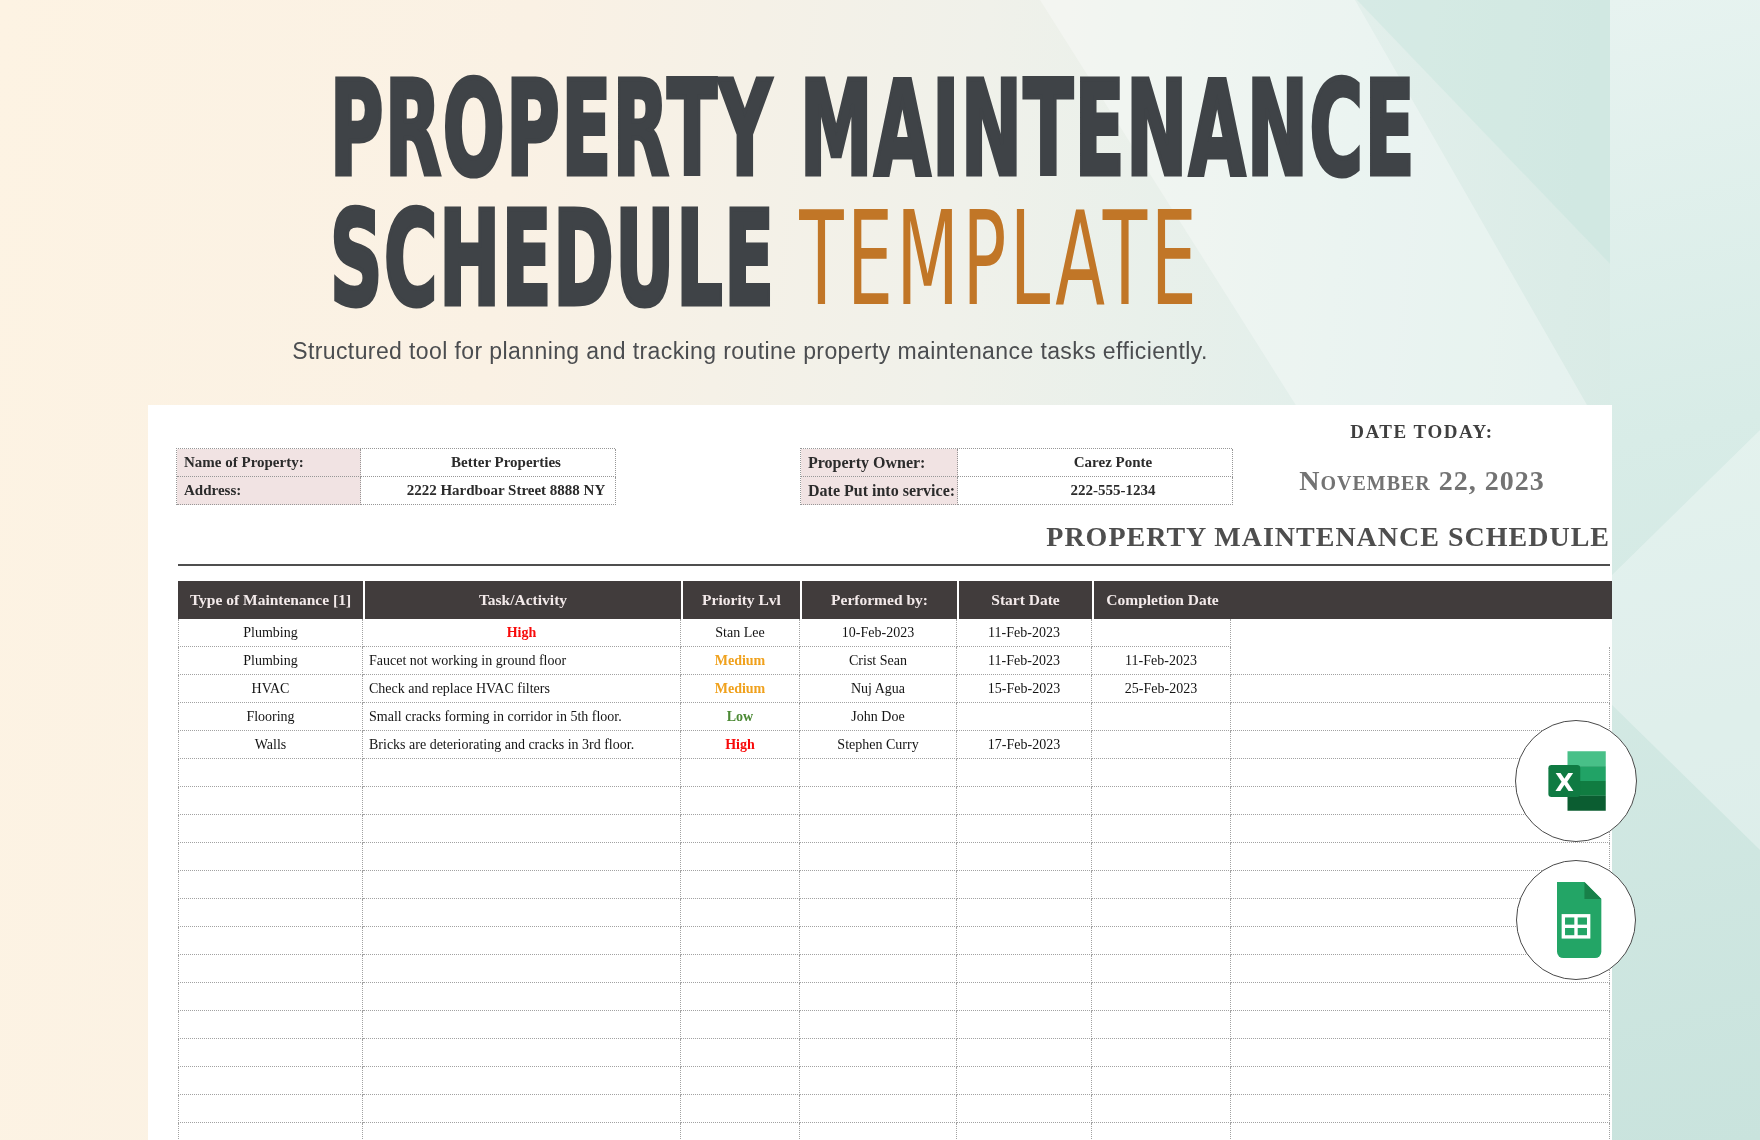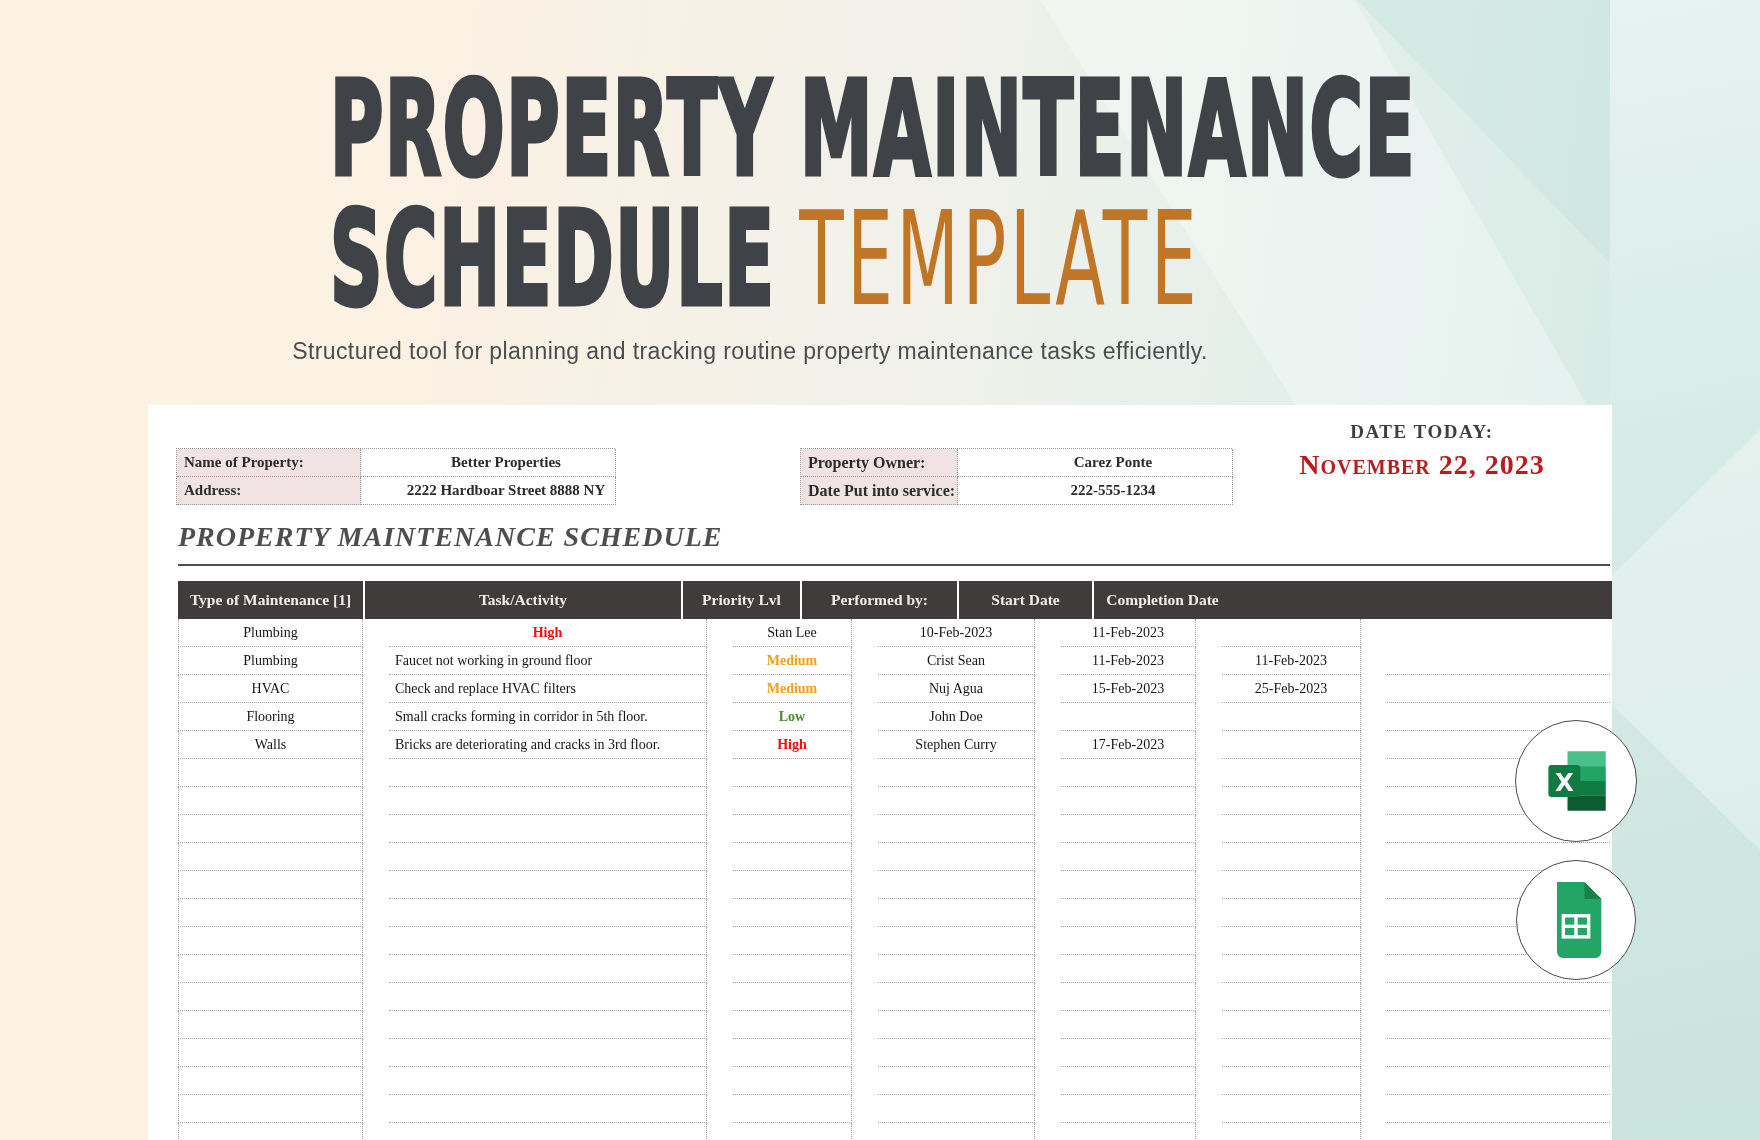--- a/index.html
+++ b/index.html
@@ -41,40 +41,40 @@
   .info-right { left:652px; width:432px; grid-template-columns:157px 275px; }
   .info-cell { border-right:1px dotted #979797; border-bottom:1px dotted #979797;
         display:flex; align-items:center; overflow:hidden; white-space:nowrap; }
   .info-label { background:#f1e3e3; padding-left:7px; }
   .info-right .info-label { font-size:16px; }
   .info-value { justify-content:center;padding-left:36px; }
 
   
   .date-block { position:absolute; left:1064px; top:16px; width:420px; text-align:center; }
   .date-label { font-size:19px; font-weight:bold; letter-spacing:1.5px; color:#3f3f3f; }
-  .date-value { margin-top:6px; font-size:28px; font-weight:bold;
-        font-variant:small-caps; letter-spacing:1px; color:#b91c1c; }
-
-  
-  .sheet-title { position:absolute; left:30px; top:116px; width:1432px; text-align:left;
-        font-size:28px; font-weight:bold; letter-spacing:1px; color:#4e4e4e;font-style:italic; }
+  .date-value { margin-top:22px; font-size:28px; font-weight:bold;
+        font-variant:small-caps; letter-spacing:1px; color:#737373; }
+
+  
+  .sheet-title { position:absolute; left:30px; top:116px; width:1432px; text-align:right;
+        font-size:28px; font-weight:bold; letter-spacing:1px; color:#4e4e4e; }
   .sheet-rule { position:absolute; left:30px; top:159px; width:1432px; height:0;
         border-top:2px solid #4f4f4f; }
 
   
   .thead { position:absolute; left:30px; top:176px; width:1468px; height:38px;
         display:grid; grid-template-columns:185px 318px 119px 157px 135px 139px 379px;
         background:#413c3c; color:#f3eaea; font-size:15.5px; font-weight:bold; }
   .thead .hc { display:flex; align-items:center; justify-content:center;
         border-left:2px solid #ffffff; white-space:nowrap; overflow:hidden; }
   .thead .hc:first-child { border-left:none; }
 
   .tbody { position:absolute; left:30px; top:214px; width:1432px; bottom:0; overflow:hidden; }
   .trow { display:grid; grid-template-columns:185px 318px 119px 157px 135px 139px 379px;
-        height:28px; font-size:14px; color:#141414;gap:26px; }
+        height:28px; font-size:14px; color:#141414; }
   .trow .c { border-right:1px dotted #a2a2a2; border-bottom:1px dotted #a2a2a2;
         display:flex; align-items:center; justify-content:center;
         white-space:nowrap; overflow:hidden; }
   .trow .c:first-child { border-left:1px dotted #a2a2a2; }
   .trow .c.left { justify-content:flex-start; padding-left:6px; }
   .trow .c.pri { font-weight:bold; }
 
   
   .badge { position:absolute; border-radius:50%; background:#ffffff;
         border:1.6px solid #4a4a4a; display:flex; align-items:center; justify-content:center;

